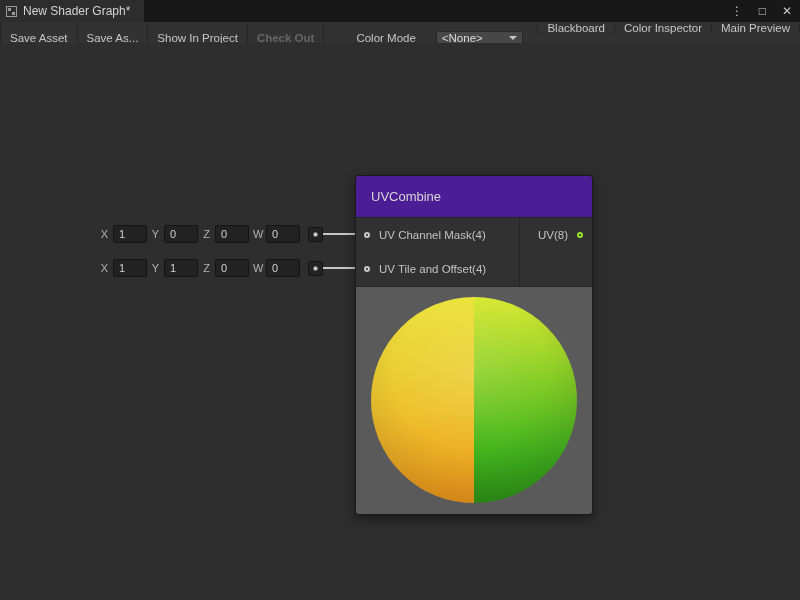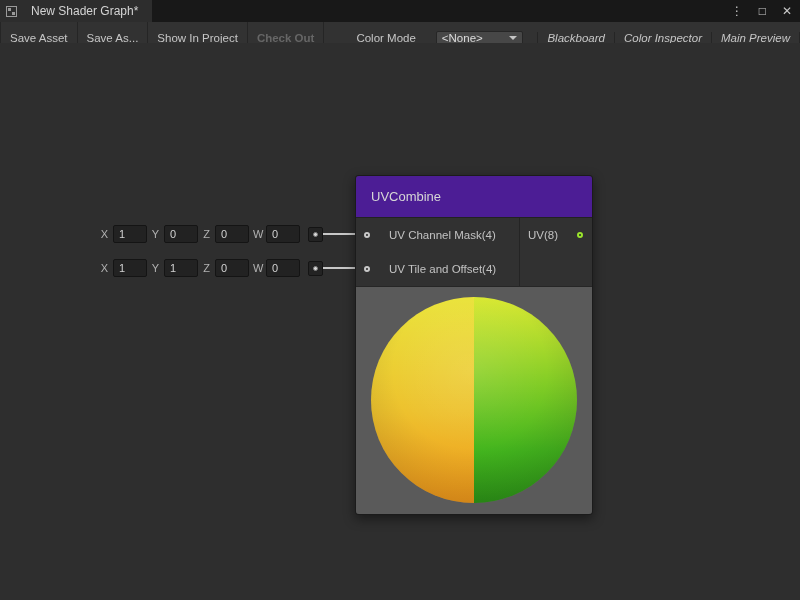--- a/index.html
+++ b/index.html
@@ -3,42 +3,42 @@
 <meta charset="utf-8">
 <style>
   * { margin:0; padding:0; box-sizing:border-box; }
   html,body { width:800px; height:600px; overflow:hidden; background:#2e2e2e;
               font-family:"Liberation Sans", sans-serif; }
   .app { position:relative; width:800px; height:600px; background:#2e2e2e; }
 
   
   .titlebar { position:absolute; top:0; left:0; right:0; height:22px;
               background:#181818; display:flex; align-items:stretch; }
-  .tab { display:flex; align-items:center; gap:14px; padding:0 14px 0 6px;
+  .tab { display:flex; align-items:center; gap:6px; padding:0 14px 0 6px;
          background:#2d2d2d; color:#d4d4d4; font-size:12px; }
   .tab-icon { width:11px; height:11px; border:1px solid #9a9a9a; position:relative; flex:none; }
   .tab-icon::after { content:""; position:absolute; left:1px; top:1px; width:3px; height:3px; background:#9a9a9a; }
   .tab-icon::before { content:""; position:absolute; right:1px; bottom:1px; width:3px; height:3px; background:#9a9a9a; }
   .win-controls { margin-left:auto; display:flex; align-items:center; color:#c8c8c8; font-size:12px; }
   .win-controls span { padding:0 8px; line-height:22px; cursor:default; }
 
   
   .toolbar { position:absolute; top:22px; left:0; right:0; height:33px; background:#323232;
              border-bottom:1px solid #1d1d1d; display:flex; align-items:stretch;
              font-size:11.5px; color:#c6c6c6; }
   .tb-btn { display:flex; align-items:center; padding:0 9px; border-right:1px solid #252525; cursor:default; white-space:nowrap; }
   .tb-btn.first { border-left:1px solid #252525; }
   .tb-btn.disabled { color:#666666;font-weight:bold; }
   .tb-label { display:flex; align-items:center; padding:0 6px; margin-left:26px; white-space:nowrap; }
   .dropdown { display:flex; align-items:center; justify-content:space-between; width:100px; height:15px;
               align-self:center; margin:0 14px; background:#474747; border:1px solid #262626;
               border-radius:2px; padding:0 5px; color:#dcdcdc; cursor:default; }
   .dd-arrow { width:0; height:0; border-left:4px solid transparent; border-right:4px solid transparent;
               border-top:4px solid #c4c4c4; }
-  .tb-right { margin-left:auto; display:flex; align-items:center;font-style:italic; }
+  .tb-right { margin-left:auto; display:flex; align-items:flex-start; }
   .tb-right .tb-btn { border-left:1px solid #252525; border-right:none; }
   .tb-right .tb-btn:last-child { border-right:1px solid #252525; }
 
   
   .canvas { position:absolute; top:43px; left:0; right:0; bottom:0; background:#2e2e2e; }
   .edges { position:absolute; left:0; top:0; width:800px; height:557px; pointer-events:none; }
 
   
   .vec-row { position:absolute; left:100px; height:18px; display:flex; align-items:center; gap:4px; }
   .vec-row.r1 { top:182px; }
@@ -51,21 +51,21 @@
   .stub-dot { width:5px; height:5px; border-radius:50%; background:#d6d6d6; border:1px solid #7e7e7e; }
 
   
   .node { position:absolute; left:355px; top:132px; width:238px; background:#313131;
           border:1px solid #1b1b1b; border-radius:3px; box-shadow:0 4px 12px rgba(0,0,0,0.45); }
   .node-header { height:42px; background:#4c1d95; display:flex; align-items:center; padding:0 15px;
                  color:#d6d6d6; font-size:13px; border-bottom:1px solid #222222; border-radius:3px 3px 0 0;
                  cursor:default; }
   .node-body { display:flex; height:68px; background:#313131; }
   .inputs-col { flex:1; border-right:1px solid #242424; }
-  .port-row { height:34px; display:flex; align-items:center; padding-left:8px; gap:19px; }
+  .port-row { height:34px; display:flex; align-items:center; padding-left:8px; gap:9px; }
   .port-circle { width:6px; height:6px; border:2px solid #c9c9c9; border-radius:50%;
                  background:#242424; flex:none; }
   .port-label { font-size:11.5px; color:#c2c2c2; white-space:nowrap; }
   .outputs-col { width:72px; }
   .output-row { justify-content:flex-end; padding:0 9px 0 0; padding-left:0; }
   .output-port-circle { border-color:#9ae42c; }
 
   
   .preview { width:236px; height:228px; background:#5a5a5a; border-top:1px solid #262626;
              border-radius:0 0 3px 3px; position:relative; overflow:hidden; }

